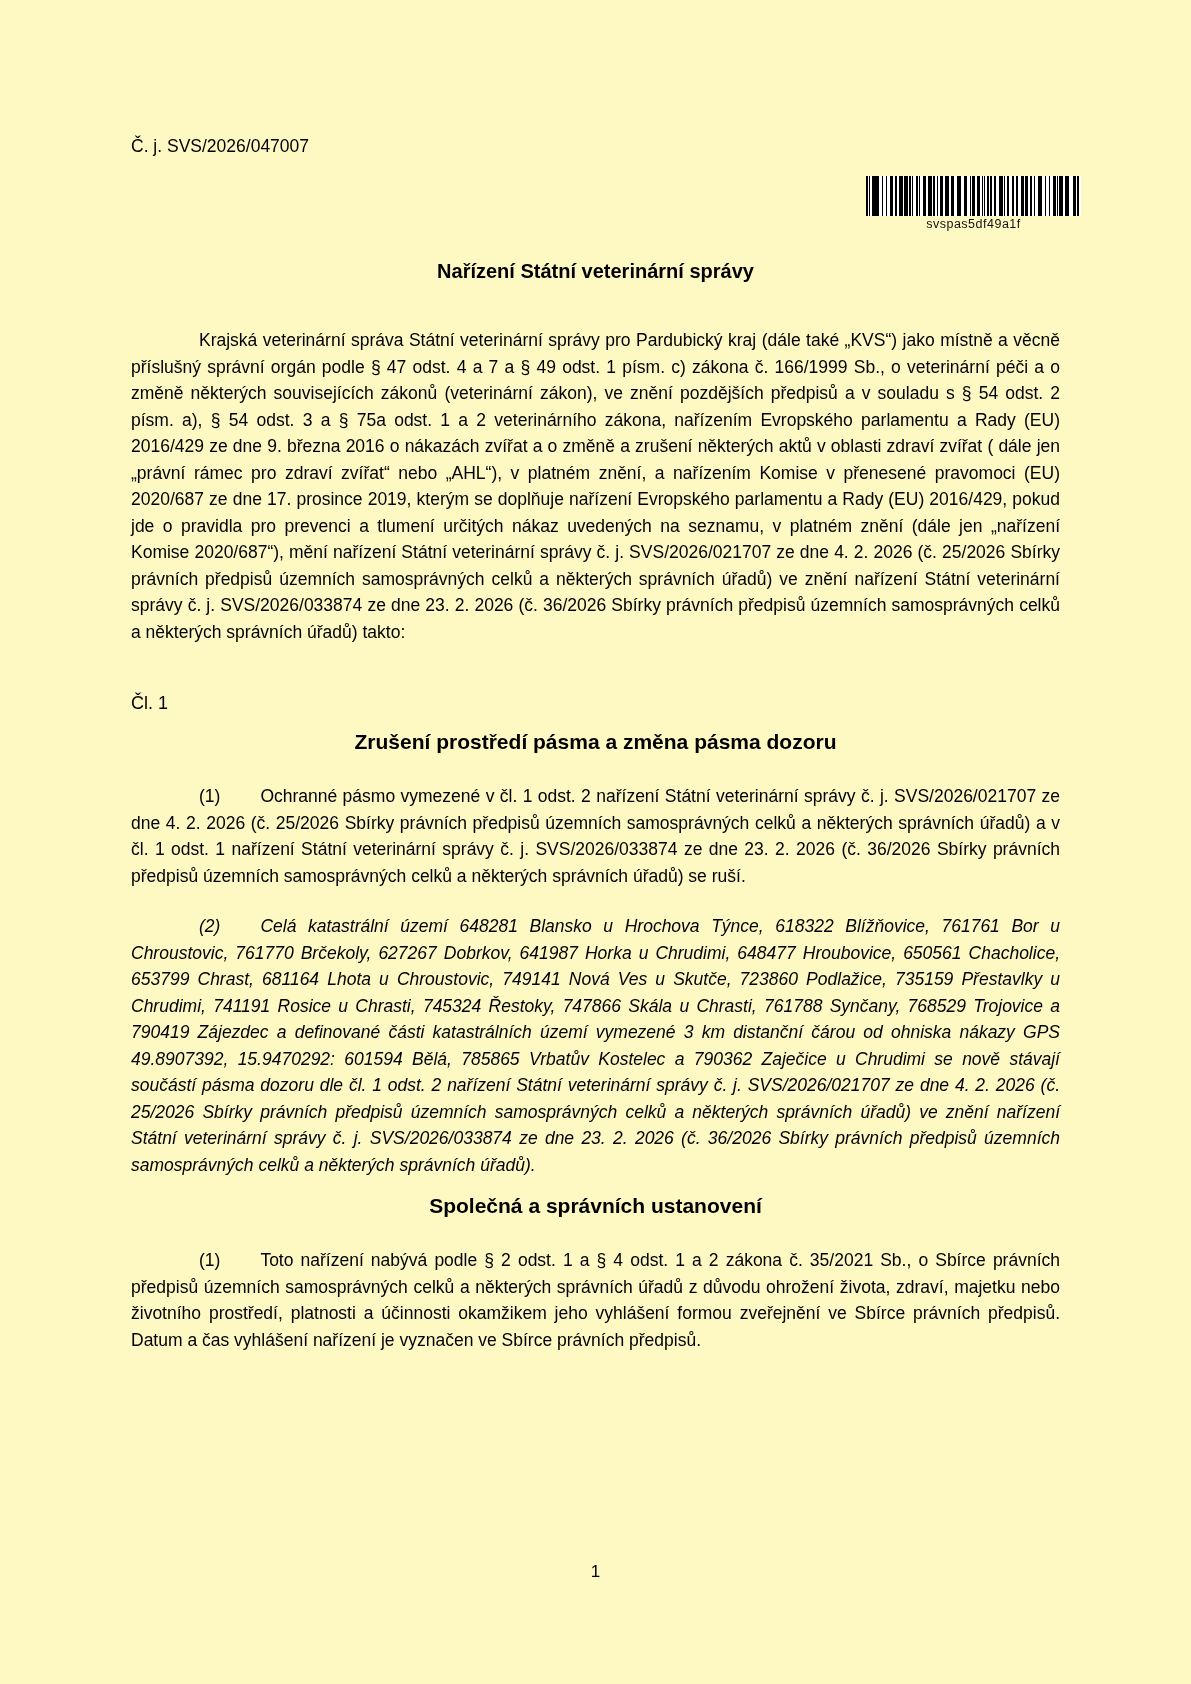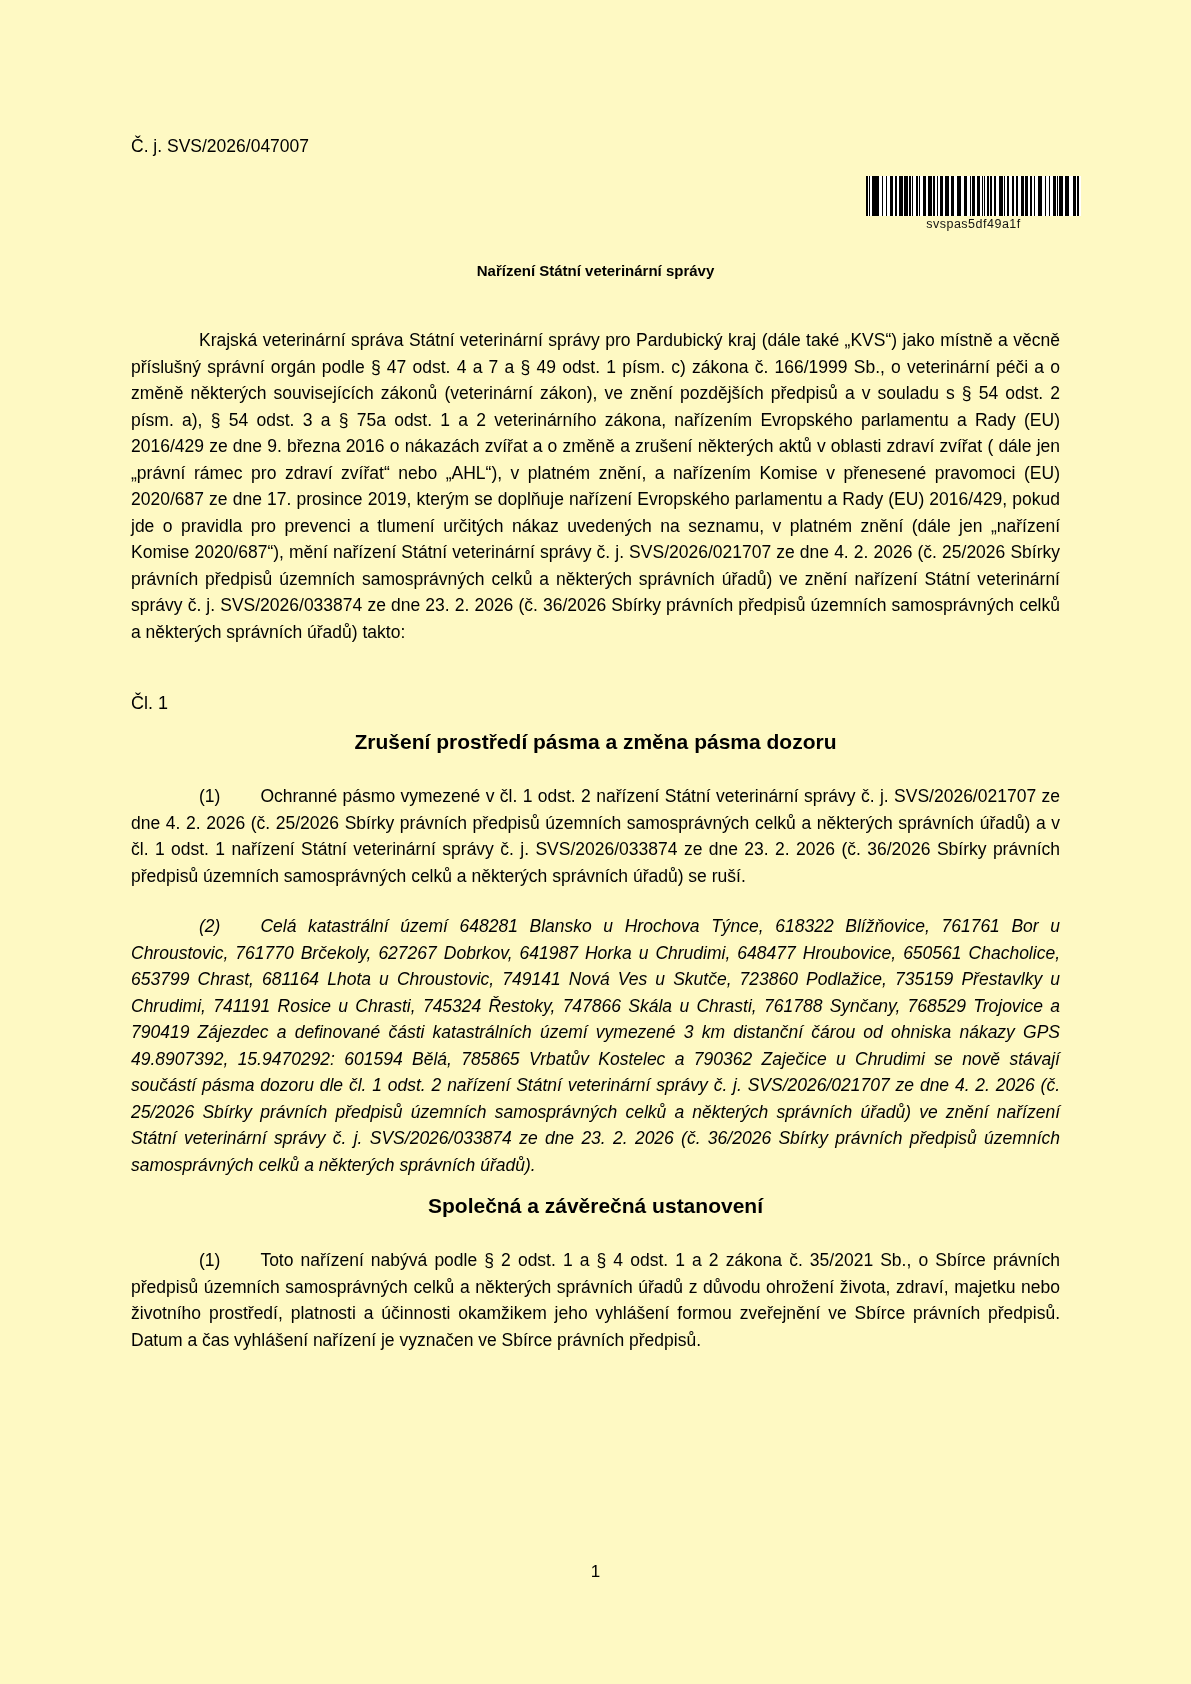--- a/index.html
+++ b/index.html
@@ -46,21 +46,21 @@
   }
   .barcode-caption {
     font-size: 12.5px;
     line-height: 15px;
     margin-top: 1px;
     letter-spacing: 0.5px;
     color: #111111;
   }
   .doc-title {
     margin-top: 101px;
-    font-size: 15px;
+    font-size: 20px;
     font-weight: bold;
     text-align: center;
     line-height: 28px;
   }
   .body-text {
     font-size: 17.5px;
     line-height: 26.5px;
     text-align: justify;
   }
   .intro-para {
@@ -167,19 +167,19 @@
 
   <p class="body-text intro-para">Krajská veterinární správa Státní veterinární správy pro Pardubický kraj (dále také „KVS“) jako místně a věcně příslušný správní orgán podle § 47 odst. 4 a 7 a § 49 odst. 1 písm. c) zákona č. 166/1999 Sb., o veterinární péči a o změně některých souvisejících zákonů (veterinární zákon), ve znění pozdějších předpisů a v souladu s § 54 odst. 2 písm. a), § 54 odst. 3 a § 75a odst. 1 a 2 veterinárního zákona, nařízením Evropského parlamentu a Rady (EU) 2016/429 ze dne 9. března 2016 o nákazách zvířat a o změně a zrušení některých aktů v oblasti zdraví zvířat ( dále jen „právní rámec pro zdraví zvířat“ nebo „AHL“), v platném znění, a nařízením Komise v přenesené pravomoci (EU) 2020/687 ze dne 17. prosince 2019, kterým se doplňuje nařízení Evropského parlamentu a Rady (EU) 2016/429, pokud jde o pravidla pro prevenci a tlumení určitých nákaz uvedených na seznamu, v platném znění (dále jen „nařízení Komise 2020/687“), mění nařízení Státní veterinární správy č. j. SVS/2026/021707 ze dne 4. 2. 2026 (č. 25/2026 Sbírky právních předpisů územních samosprávných celků a některých správních úřadů) ve znění nařízení Státní veterinární správy č. j. SVS/2026/033874 ze dne 23. 2. 2026 (č. 36/2026 Sbírky právních předpisů územních samosprávných celků a některých správních úřadů) takto:</p>
 
   <div class="article-number">Čl. 1</div>
   <div class="article-heading">Zrušení prostředí pásma a změna pásma dozoru</div>
 
   <p class="body-text num-para"><span class="para-num">(1)</span><span>Ochranné pásmo vymezené v čl. 1 odst. 2 nařízení Státní veterinární správy č. j. SVS/2026/021707 ze dne 4. 2. 2026 (č. 25/2026 Sbírky právních předpisů územních samosprávných celků a některých správních úřadů) a v čl. 1 odst. 1 nařízení Státní veterinární správy č. j. SVS/2026/033874 ze dne 23. 2. 2026 (č. 36/2026 Sbírky právních předpisů územních samosprávných celků a některých správních úřadů) se ruší.</span></p>
 
   <p class="body-text num-para"><span class="para-num">(2)</span><span>Celá katastrální území 648281 Blansko u Hrochova Týnce, 618322 Blížňovice, 761761 Bor u Chroustovic, 761770 Brčekoly, 627267 Dobrkov, 641987 Horka u Chrudimi, 648477 Hroubovice, 650561 Chacholice, 653799 Chrast, 681164 Lhota u Chroustovic, 749141 Nová Ves u Skutče, 723860 Podlažice, 735159 Přestavlky u Chrudimi, 741191 Rosice u Chrasti, 745324 Řestoky, 747866 Skála u Chrasti, 761788 Synčany, 768529 Trojovice a 790419 Zájezdec a definované části katastrálních území vymezené 3 km distanční čárou od ohniska nákazy GPS 49.8907392, 15.9470292: 601594 Bělá, 785865 Vrbatův Kostelec a 790362 Zaječice u Chrudimi se nově stávají součástí pásma dozoru dle čl. 1 odst. 2 nařízení Státní veterinární správy č. j. SVS/2026/021707 ze dne 4. 2. 2026 (č. 25/2026 Sbírky právních předpisů územních samosprávných celků a některých správních úřadů) ve znění nařízení Státní veterinární správy č. j. SVS/2026/033874 ze dne 23. 2. 2026 (č. 36/2026 Sbírky právních předpisů územních samosprávných celků a některých správních úřadů).</span></p>
 
-  <div class="article-heading">Společná a závěrečná ustanovení</div>
+  <div class="article-heading">Společná a správních ustanovení</div>
 
   <p class="body-text num-para"><span class="para-num">(1)</span><span>Toto nařízení nabývá podle § 2 odst. 1 a § 4 odst. 1 a 2 zákona č. 35/2021 Sb., o Sbírce právních předpisů územních samosprávných celků a některých správních úřadů z důvodu ohrožení života, zdraví, majetku nebo životního prostředí, platnosti a účinnosti okamžikem jeho vyhlášení formou zveřejnění ve Sbírce právních předpisů. Datum a čas vyhlášení nařízení je vyznačen ve Sbírce právních předpisů.</span></p>
 
   <div class="page-number">1</div>
 
 </div>
 
 </body></html>

